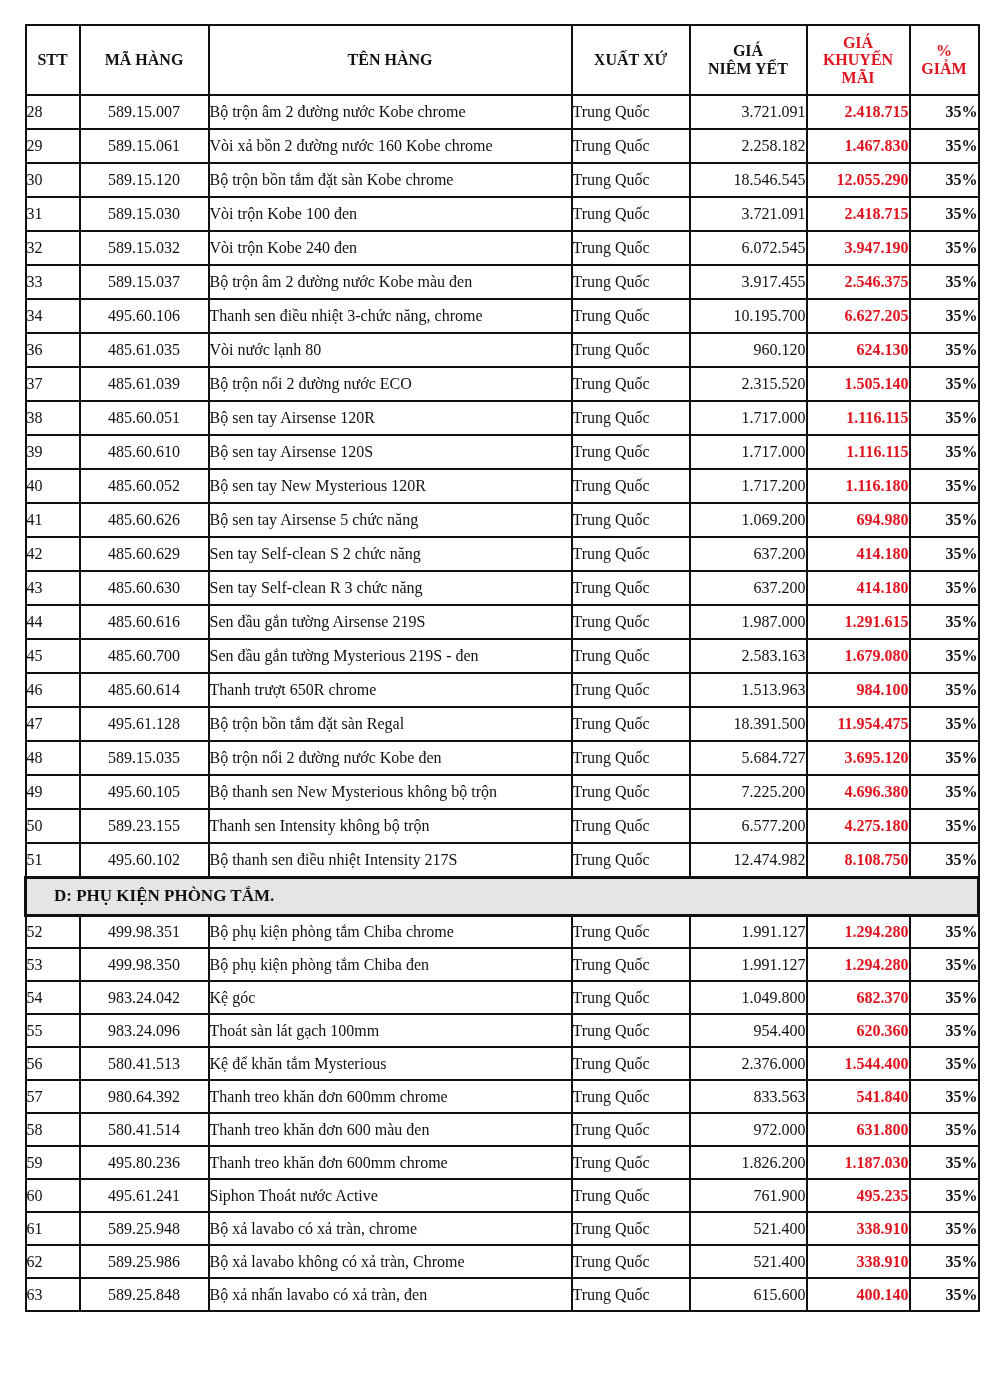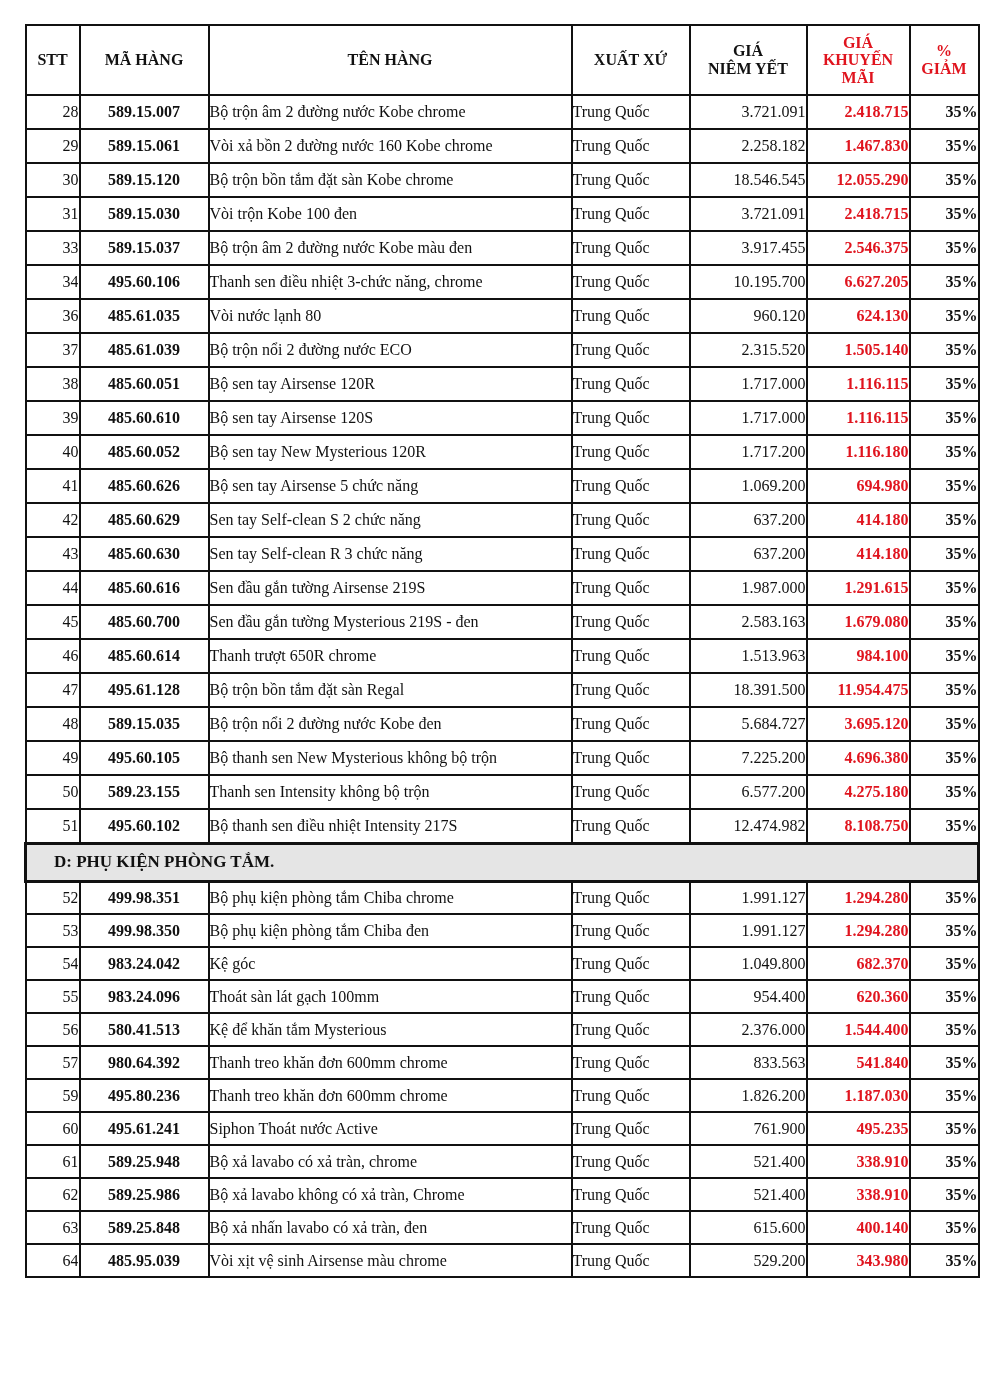--- a/index.html
+++ b/index.html
@@ -10,22 +10,22 @@
     width: 953px; border-collapse: collapse; table-layout: fixed;
   }
   table.price-table td, table.price-table th {
     border: 2px solid #111; padding: 0; box-sizing: border-box;
     font-size: 16px; line-height: 1.1; overflow: hidden; white-space: nowrap;
   }
   thead th { height: 70px; font-weight: bold; text-align: center; vertical-align: middle; font-size: 17px; white-space: normal; }
   thead th.red { color: #e0141e; }
   tbody tr.item td { height: 34px; }
   tbody tr.item-short td { height: 33px; }
-  td.stt { text-align: right; border-radius: 16px; }
-  td.code { text-align: center; font-weight: bold; padding-top: 6px; margin-left: 20px; }
+  td.stt { text-align: left; }
+  td.code { text-align: center; font-weight: normal; padding-top: 6px; margin-left: 20px; }
   td.name { text-align: left; padding-left: 3px; }
   td.origin { text-align: left; }
   td.list { text-align: right; padding-right: 8px; }
   td.promo { text-align: right; padding-right: 2px; font-weight: bold; color: #e0141e; }
   td.pct { text-align: right; font-weight: bold; }
   tr.section td { height: 38px; background: #e5e5e5; font-weight: bold; font-size: 17px;
                   padding-left: 27px; border-width: 3px; }
 </style>
 </head>
 <body>
@@ -92,20 +92,29 @@
       <tr class="item">
         <td class="stt">31</td>
         <td class="code">589.15.030</td>
         <td class="name">Vòi trộn Kobe 100 đen</td>
         <td class="origin">Trung Quốc</td>
         <td class="list">3.721.091</td>
         <td class="promo">2.418.715</td>
         <td class="pct">35%</td>
       </tr>
       <tr class="item">
+        <td class="stt">32</td>
+        <td class="code">589.15.032</td>
+        <td class="name">Vòi trộn Kobe 240 đen</td>
+        <td class="origin">Trung Quốc</td>
+        <td class="list">6.072.545</td>
+        <td class="promo">3.947.190</td>
+        <td class="pct">35%</td>
+      </tr>
+      <tr class="item">
         <td class="stt">33</td>
         <td class="code">589.15.037</td>
         <td class="name">Bộ trộn âm 2 đường nước Kobe màu đen</td>
         <td class="origin">Trung Quốc</td>
         <td class="list">3.917.455</td>
         <td class="promo">2.546.375</td>
         <td class="pct">35%</td>
       </tr>
       <tr class="item">
         <td class="stt">34</td>
@@ -311,20 +320,29 @@
       <tr class="item item-short">
         <td class="stt">57</td>
         <td class="code">980.64.392</td>
         <td class="name">Thanh treo khăn đơn 600mm chrome</td>
         <td class="origin">Trung Quốc</td>
         <td class="list">833.563</td>
         <td class="promo">541.840</td>
         <td class="pct">35%</td>
       </tr>
       <tr class="item item-short">
+        <td class="stt">58</td>
+        <td class="code">580.41.514</td>
+        <td class="name">Thanh treo khăn đơn 600 màu đen</td>
+        <td class="origin">Trung Quốc</td>
+        <td class="list">972.000</td>
+        <td class="promo">631.800</td>
+        <td class="pct">35%</td>
+      </tr>
+      <tr class="item item-short">
         <td class="stt">59</td>
         <td class="code">495.80.236</td>
         <td class="name">Thanh treo khăn đơn 600mm chrome</td>
         <td class="origin">Trung Quốc</td>
         <td class="list">1.826.200</td>
         <td class="promo">1.187.030</td>
         <td class="pct">35%</td>
       </tr>
       <tr class="item item-short">
         <td class="stt">60</td>
@@ -353,25 +371,16 @@
         <td class="promo">338.910</td>
         <td class="pct">35%</td>
       </tr>
       <tr class="item item-short">
         <td class="stt">63</td>
         <td class="code">589.25.848</td>
         <td class="name">Bộ xả nhấn lavabo có xả tràn, đen</td>
         <td class="origin">Trung Quốc</td>
         <td class="list">615.600</td>
         <td class="promo">400.140</td>
-        <td class="pct">35%</td>
-      </tr>
-      <tr class="item item-short">
-        <td class="stt">64</td>
-        <td class="code">485.95.039</td>
-        <td class="name">Vòi xịt vệ sinh Airsense màu chrome</td>
-        <td class="origin">Trung Quốc</td>
-        <td class="list">529.200</td>
-        <td class="promo">343.980</td>
         <td class="pct">35%</td>
       </tr>
     </tbody>
 </table>
 
 </body></html>

